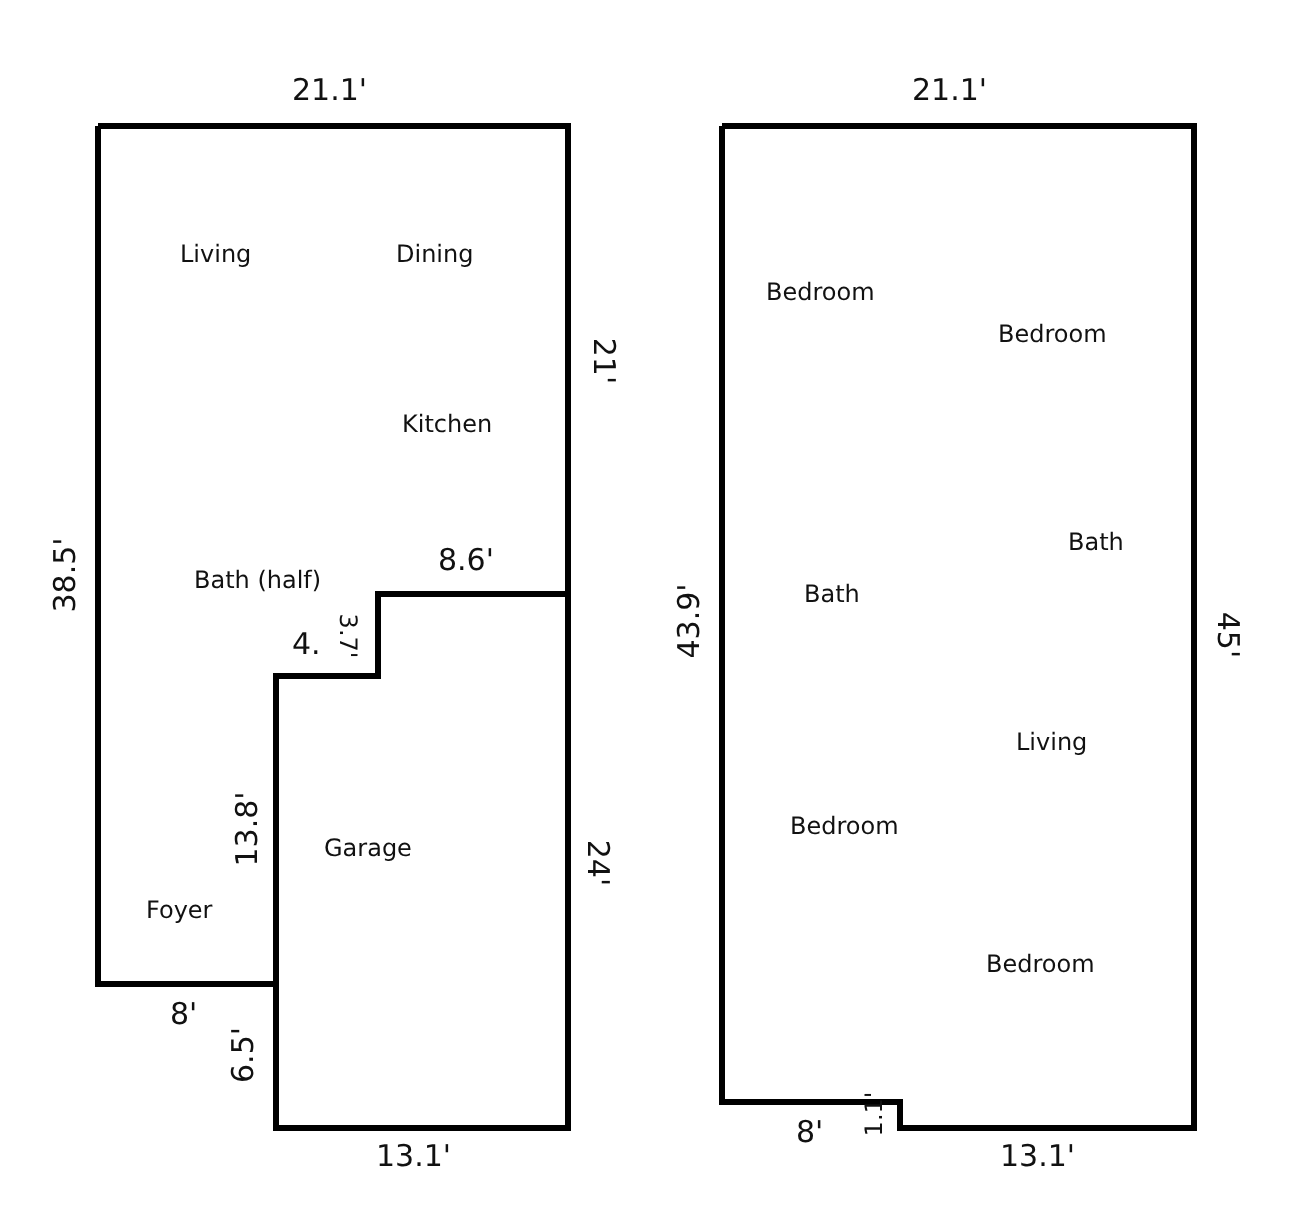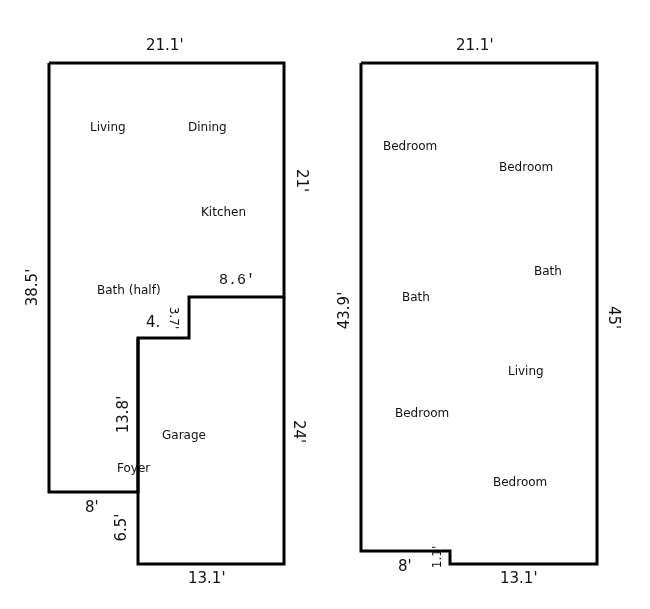--- a/index.html
+++ b/index.html
@@ -20,35 +20,35 @@
   <polyline points="49,63 284,63 284,297 189,297 189,338 138,338 138,492 49,492 49,63" fill="none" stroke="#000" stroke-width="3"></polyline>
 
   <polyline points="138,338 138,564 284,564 284,297" fill="none" stroke="#000" stroke-width="3"></polyline>
 
   <polyline points="361,63 597,63 597,564 450,564 450,551 361,551 361,63" fill="none" stroke="#000" stroke-width="3"></polyline>
 </svg>
 
 <div class="dim" style="left:146px;top:38px;">21.1'</div>
 <div class="dim rot-l" style="left:14px;top:280px;">38.5'</div>
 <div class="dim rot-r" style="left:290px;top:173px;">21'</div>
-<div class="dim" style="left:219px;top:273px;font-family:Liberation Mono, monospace;">8.6'</div>
+<div class="dim" style="left:219px;top:273px;">8.6'</div>
 <div class="dim" style="left:146px;top:315px;">4.</div>
 <div class="dim small rot-r" style="left:163px;top:312px;">3.7'</div>
 <div class="dim rot-l" style="left:105px;top:407px;">13.8'</div>
 <div class="dim rot-r" style="left:287px;top:424px;">24'</div>
 <div class="dim" style="left:85px;top:500px;">8'</div>
 <div class="dim rot-l" style="left:108px;top:520px;">6.5'</div>
 <div class="dim" style="left:188px;top:571px;">13.1'</div>
 
 <div class="lbl" style="left:90px;top:121px;">Living</div>
-<div class="lbl" style="left:188px;top:121px;">Dining</div>
+<div class="lbl" style="left:198px;top:121px;">Dining</div>
 <div class="lbl" style="left:173px;top:206px;margin-left:28px;">Kitchen</div>
 <div class="lbl" style="left:77px;top:284px;margin-left:20px;">Bath (half)</div>
-<div class="lbl" style="left:73px;top:462px;margin-left:44px;">Foyer</div>
-<div class="lbl" style="left:162px;top:429px;">Garage</div>
+<div class="lbl" style="left:73px;top:449px;">Foyer</div>
+<div class="lbl" style="left:162px;top:418px;">Garage</div>
 
 <div class="dim" style="left:456px;top:38px;">21.1'</div>
 <div class="dim rot-l" style="left:326px;top:303px;">43.9'</div>
 <div class="dim rot-r" style="left:602px;top:310px;">45'</div>
 <div class="dim" style="left:398px;top:559px;">8'</div>
 <div class="dim small rot-l" style="left:426px;top:551px;">1.1'</div>
 <div class="dim" style="left:500px;top:571px;">13.1'</div>
 
 <div class="lbl" style="left:383px;top:140px;">Bedroom</div>
 <div class="lbl" style="left:499px;top:161px;">Bedroom</div>

